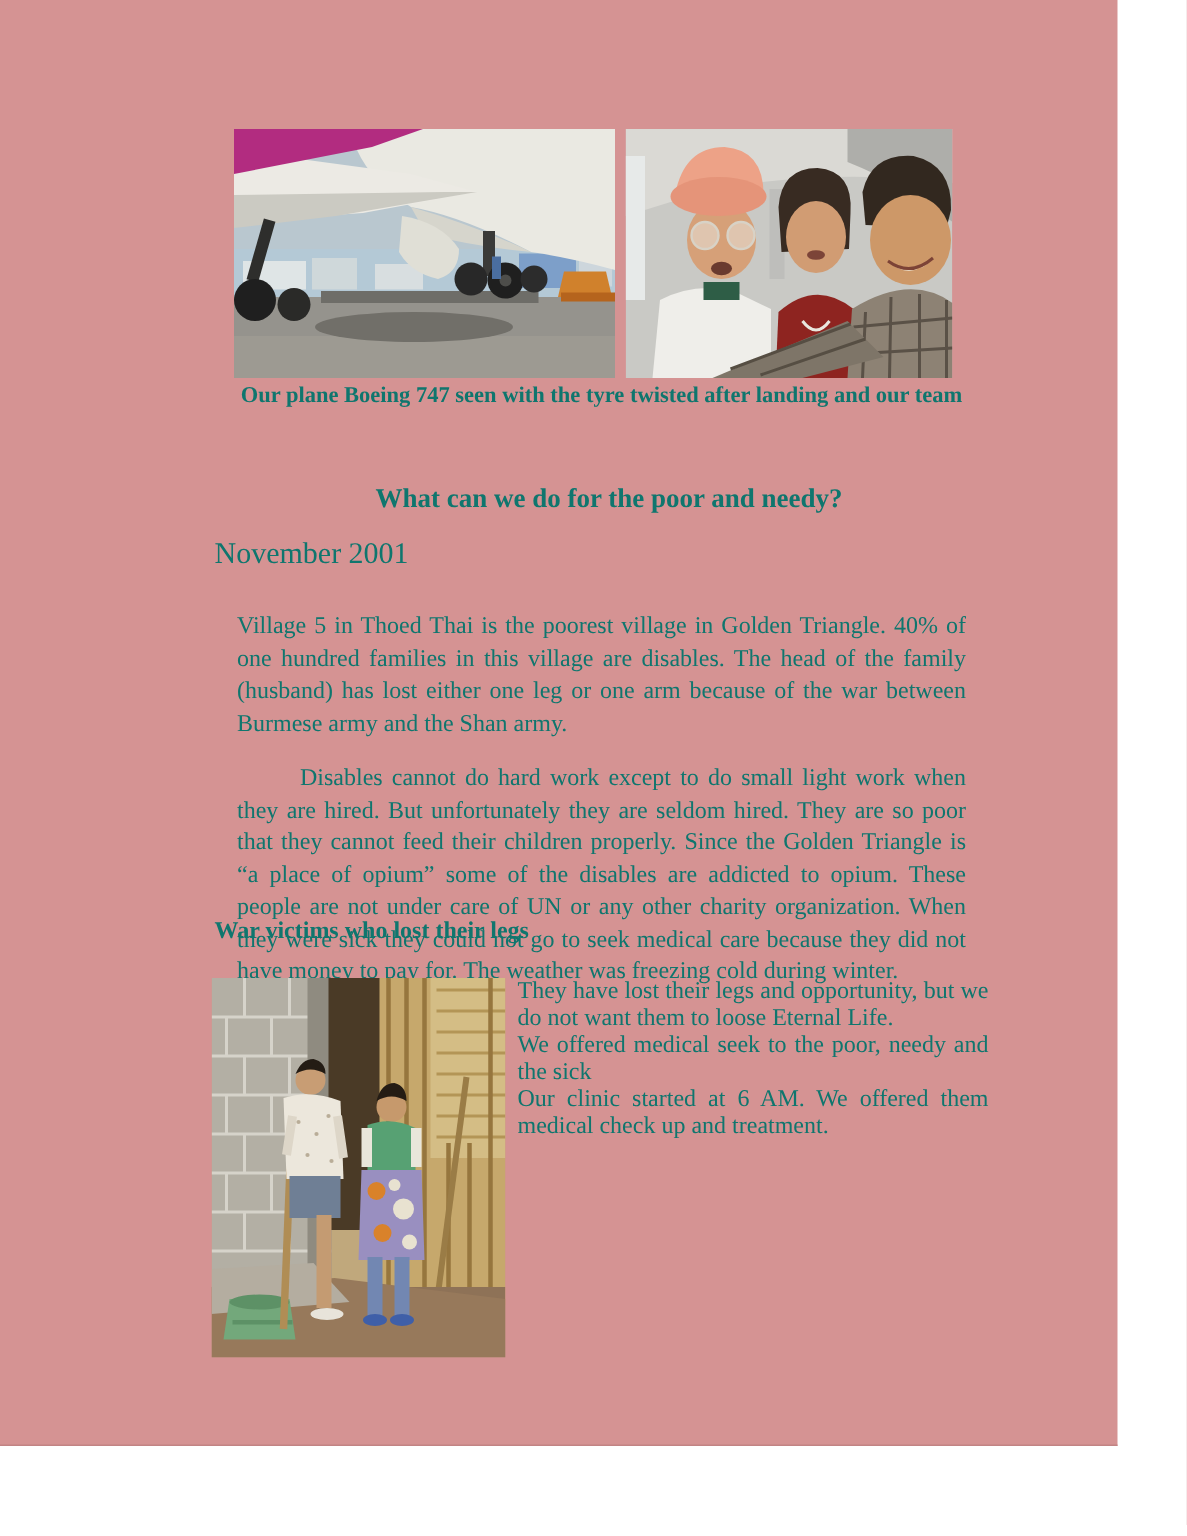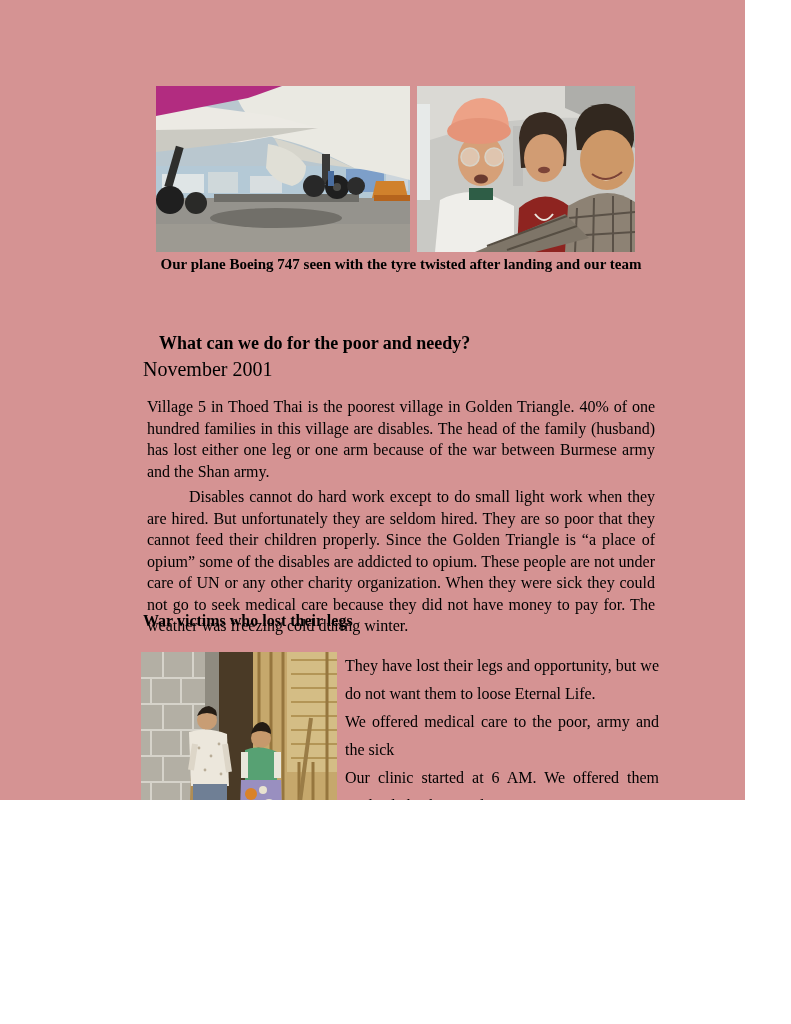--- a/index.html
+++ b/index.html
@@ -1,36 +1,36 @@
 <!DOCTYPE html>
 <html><head>
 <meta charset="utf-8">
 <style>
   html,body{margin:0;padding:0;background:#ffffff;}
-  .scan{position:relative;width:791px;height:800px;background:#ffffff;overflow:hidden;
-        font-family:"Liberation Serif", serif;color:#000000;}
+  .scan{position:relative;width:791px;height:1024px;background:#ffffff;overflow:hidden;
+        font-family:"Liberation Serif", serif;color:#0f766e;}
   .pink{position:absolute;left:0;top:0;width:745px;height:963px;background:#d59393;
         border-bottom:1px solid #c28484;}
   .photo{position:absolute;overflow:hidden;}
   .photo svg{display:block;}
   .photo-plane{left:156px;top:86px;width:254px;height:166px;}
   .photo-team{left:417px;top:86px;width:218px;height:166px;}
   .photo-victims{left:141px;top:652px;width:196px;height:253px;}
   .caption{position:absolute;left:143px;top:254px;width:516px;text-align:center;
            font-weight:bold;font-size:15px;line-height:20px;}
-  .title{position:absolute;left:143px;top:315px;width:516px;
-         font-weight:bold;font-size:18px;line-height:24px;margin:16px;}
+  .title{position:absolute;left:143px;top:315px;width:516px;text-align:center;
+         font-weight:bold;font-size:18px;line-height:24px;margin:5px;}
   .date{position:absolute;left:143px;top:358px;width:516px;font-size:20px;}
   .body-block{position:absolute;left:143px;top:392px;width:516px;}
-  .body-block p{margin:4px;font-size:16px;line-height:21.5px;text-align:justify;}
+  .body-block p{margin:15px;font-size:16px;line-height:21.5px;text-align:justify;}
   .body-block p.indented{text-indent:42px;}
   .subheading{position:absolute;left:143px;top:612px;width:516px;
               font-weight:bold;font-size:16px;}
   .side-text{position:absolute;left:345px;top:652px;width:314px;}
-  .side-text p{margin:0;font-size:16px;line-height:28px;text-align:justify;}
+  .side-text p{margin:0;font-size:16px;line-height:18px;text-align:justify;}
 </style>
 </head>
 <body>
 
 <div class="scan">
   <div class="pink"></div>
 
   <div class="photo photo-plane" role="img" aria-label="Underside of Boeing 747 on tarmac with twisted tyre after landing">
     <svg width="254" height="166" viewBox="0 0 254 166">
       <rect width="254" height="166" fill="#b9c7cf"></rect>
@@ -190,16 +190,16 @@
         <rect x="104" y="186" width="10" height="40" fill="#7287b2"></rect>
         <rect x="122" y="186" width="10" height="40" fill="#7287b2"></rect>
         <ellipse cx="109" cy="228" rx="8" ry="4" fill="#3f5fa8"></ellipse>
         <ellipse cx="127" cy="228" rx="8" ry="4" fill="#3f5fa8"></ellipse>
       </g>
     </svg>
   </div>
 
   <div class="side-text">
     <p>They have lost their legs and opportunity, but we do not want them to loose Eternal Life.</p>
-    <p>We offered medical care to the poor, army and the sick</p>
+    <p>We offered medical seek to the poor, needy and the sick</p>
     <p>Our clinic started at 6 AM. We offered them medical check up and treatment.</p>
   </div>
 </div>
 
 </body></html>

